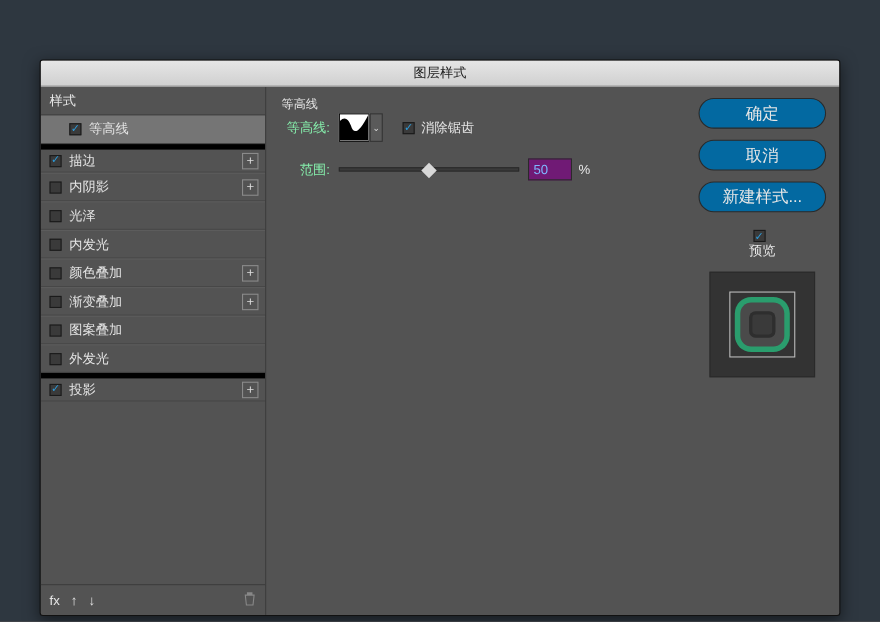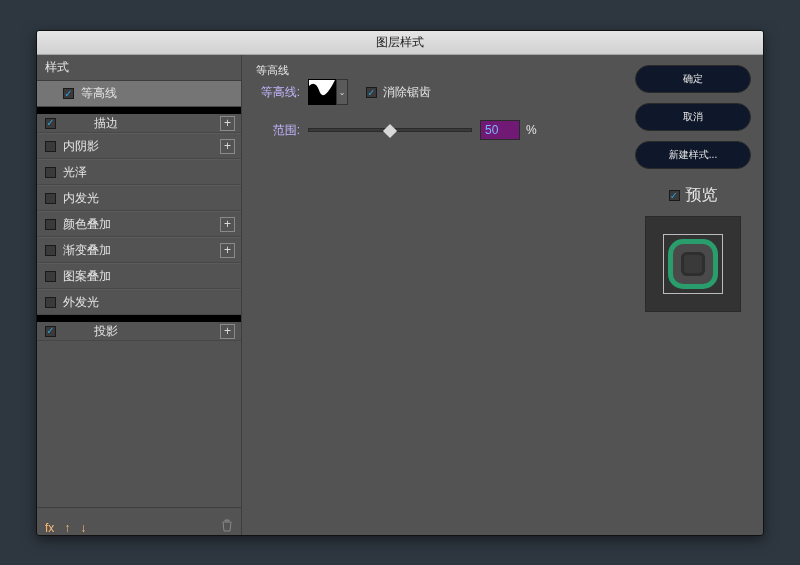--- a/index.html
+++ b/index.html
@@ -1,50 +1,50 @@
 <!DOCTYPE html>
 <html><head>
 <meta charset="utf-8">
 <style>
 * { box-sizing: border-box; margin: 0; padding: 0; font-family: "Microsoft YaHei", sans-serif; }
 body { background: #2e3740; width: 800px; height: 565px; overflow: hidden; padding: 30px 36px; }
-.dialog { width: 728px; height: 506px; background: #535353; border: 1px solid #111; box-shadow: 0 4px 14px rgba(0,0,0,.5); border-radius: 3px; overflow: hidden; }
+.dialog { width: 728px; height: 506px; background: #535353; border: 1px solid #111; box-shadow: 0 4px 14px rgba(0,0,0,.5); border-radius: 3px; overflow: hidden; margin-top: 24px; }
 .titlebar { height: 24px; background: linear-gradient(#e6e6e6,#d0d0d0); border-bottom: 1px solid #a5a5a5; display: flex; align-items: center; justify-content: center; font-size: 12px; color: #222; position: relative; }
 .content { display: flex; height: calc(100% - 24px); }
 .left { width: 205px; border-right: 1px solid #3d3d3d; display: flex; flex-direction: column; }
 .middle { flex: 1; padding: 8px 14px; color: #e6e6e6; font-size: 12px; }
 .right { width: 140px; padding: 10px 12px; display: flex; flex-direction: column; align-items: center; }
 .style-list { flex: 1; overflow: hidden; }
 .row { height: 26px; display: flex; align-items: center; padding: 0 8px; color: #e4e4e4; font-size: 12px; border-bottom: 1px solid #474747; border-top: 1px solid #5c5c5c; cursor: default; position: relative; }
 .row:first-child { border-top: none; }
 .row.header { border-bottom: 1px solid #3d3d3d; }
 .row.sub { padding-left: 26px; }
 .row.selected { background: #757575; }
-.row.gap { border-top: 7px solid #000000; gap: 31px; }
+.row.gap { border-top: 5px solid #000000; }
 .chk { width: 11px; height: 11px; border: 1px solid #1a1a1a; background: #3a3a3a; margin-right: 7px; display: inline-flex; align-items: center; justify-content: center; flex-shrink: 0; }
 .chk.on::after { content: "✓"; color: #2d9cdb; font-size: 10px; line-height: 1; }
 .plus { position: absolute; right: 6px; width: 15px; height: 15px; border: 1px solid #8a8a8a; display: flex; align-items: center; justify-content: center; color: #ddd; font-size: 12px; cursor: pointer; }
-.footer { height: 28px; border-top: 1px solid #3d3d3d; display: flex; align-items: flex-end; padding: 0 8px; gap: 10px; color: #fdba74; }
+.footer { height: 28px; border-top: 1px solid #3d3d3d; display: flex; align-items: center; padding: 0 8px; gap: 10px; color: #e5e5e5; }
 .footer .ic { font-size: 12px; cursor: pointer; }
 .footer .trash { margin-left: auto; }
 .section-title { font-size: 11px; color: #e6e6e6; margin-bottom: 2px; }
 .section-sub { font-size: 11px; color: #e6e6e6; margin: 0 0 8px 10px; }
 .form-row { display: flex; align-items: center; margin-bottom: 14px; height: 24px; }
-.lbl { width: 44px; text-align: right; margin-right: 8px; color: #c4b5fd; }
+.lbl { width: 44px; text-align: right; margin-right: 8px; color: #86efac; }
 .contour-thumb { width: 28px; height: 26px; background: #fff; border: 1px solid #000; position: relative; overflow: hidden; }
 .contour-thumb svg { display: block; }
 .dd { width: 12px; height: 26px; border: 1px solid #333; background: #5a5a5a; color: #ddd; font-size: 8px; display: flex; align-items: center; justify-content: center; margin-right: 18px; cursor: pointer; }
 .chk2 { width: 11px; height: 11px; border: 1px solid #1a1a1a; background: #3a3a3a; margin-right: 6px; display: inline-flex; align-items: center; justify-content: center; }
 .chk2.on::after { content: "✓"; color: #2d9cdb; font-size: 10px; }
 .slider { width: 164px; height: 4px; background: #3a3a3a; border: 1px solid #2a2a2a; position: relative; margin-right: 8px; }
 .slider .thumb { position: absolute; top: -3px; width: 10px; height: 10px; background: #d8d8d8; transform: translateX(-50%) rotate(45deg); }
 .num { width: 40px; height: 20px; background: #701a75; border: 1px solid #2a2a2a; color: #7fb7ff; font-size: 12px; padding: 0 4px; text-align: left; }
 .pct { margin-left: 6px; color: #e6e6e6; }
-.btn { width: 116px; height: 28px; border: 1px solid #2a2a2a; border-radius: 14px; background: #0f172a; color: #e6e6e6; font-size: 10px; margin-bottom: 10px; cursor: pointer; display: flex; align-items: center; justify-content: center; }
-.preview-chk { display: flex; align-items: center; margin: 6px 0 10px; color: #e6e6e6; font-size: 16px; }
+.btn { width: 116px; height: 28px; border: 1px solid #2a2a2a; border-radius: 14px; background: #0369a1; color: #e6e6e6; font-size: 15px; margin-bottom: 10px; cursor: pointer; display: flex; align-items: center; justify-content: center; }
+.preview-chk { display: flex; align-items: center; margin: 6px 0 10px; color: #e6e6e6; font-size: 12px; flex-direction: column; }
 .preview { width: 96px; height: 96px; background: #333; display: flex; align-items: center; justify-content: center; border: 1px solid #2a2a2a; }
 .preview-inner { width: 60px; height: 60px; border: 1px solid #bbb; display: flex; align-items: center; justify-content: center; }
 .sq { width: 40px; height: 40px; background: #4a4a4a; border-radius: 10px; box-shadow: 0 0 0 5px #2a9d6d; position: relative; }
 .sq::after { content:""; position:absolute; inset:8px; background:#3a3a3a; border-radius:6px; box-shadow: inset 0 0 0 3px #2e2e2e; }
 </style>
 </head>
 <body>
 
 <div class="dialog">
   <div class="titlebar">

